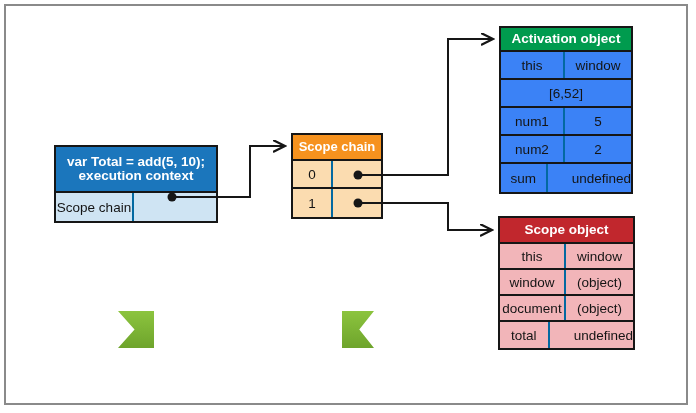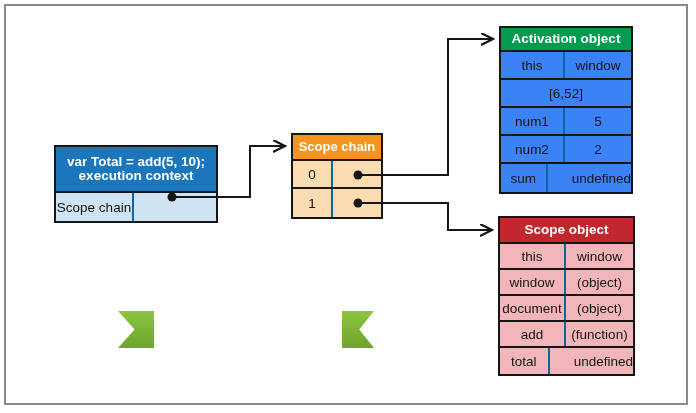--- a/index.html
+++ b/index.html
@@ -136,24 +136,20 @@
     </div>
     <div class="tbl-row">
       <div class="cell key">window</div>
       <div class="cell val">(object)</div>
     </div>
     <div class="tbl-row">
       <div class="cell key">document</div>
       <div class="cell val">(object)</div>
     </div>
     <div class="tbl-row">
-      <div class="cell key">add</div>
-      <div class="cell val">(function)</div>
-    </div>
-    <div class="tbl-row">
       <div class="cell key">total</div>
       <div class="cell val">undefined</div>
     </div>
   </div>
 
   <svg id="arrows" viewBox="0 0 696 413" xmlns="http://www.w3.org/2000/svg">
     <defs>
       <marker id="chev" markerWidth="7" markerHeight="7" refX="6" refY="3" orient="auto">
         <path d="M0,0 L6,3 L0,6" fill="none" stroke="#161616" stroke-width="1.1"></path>
       </marker>

